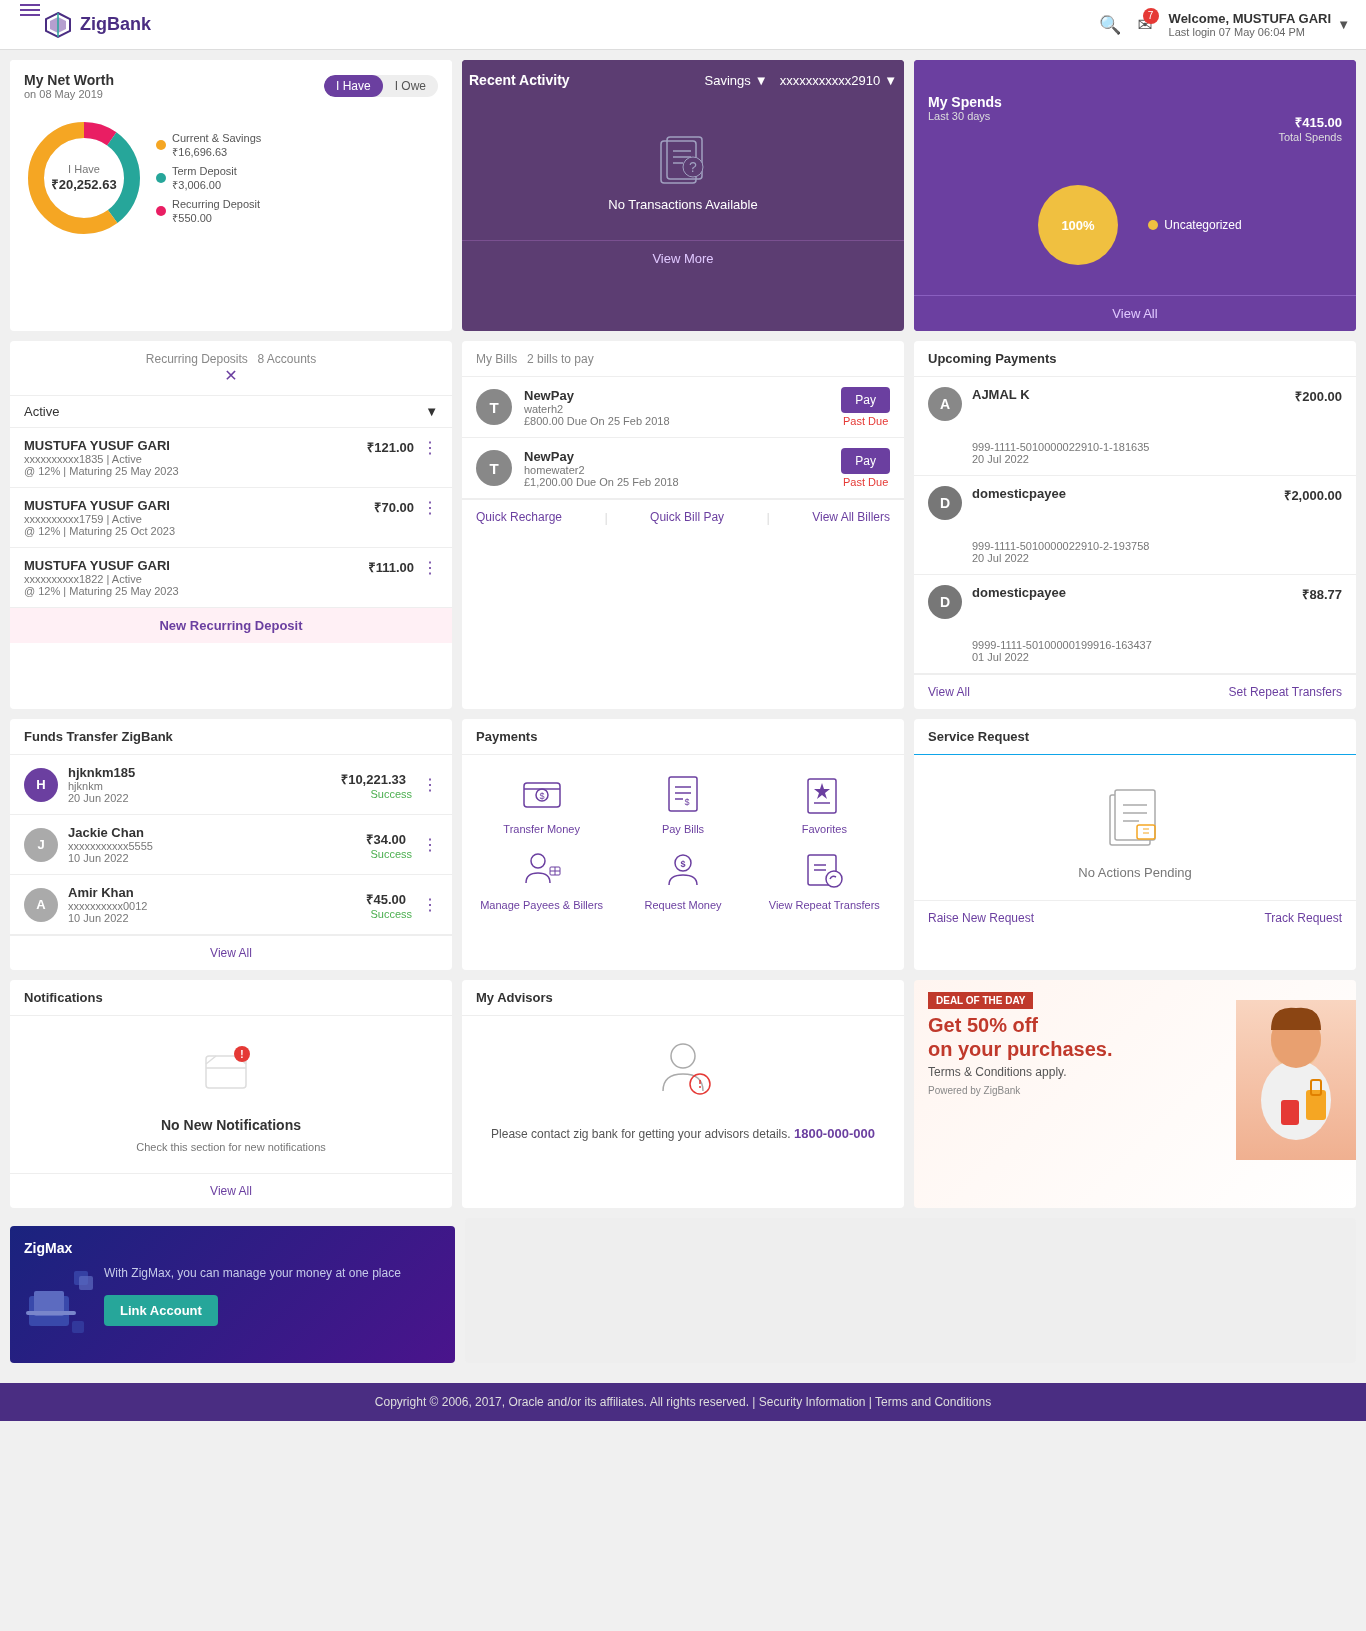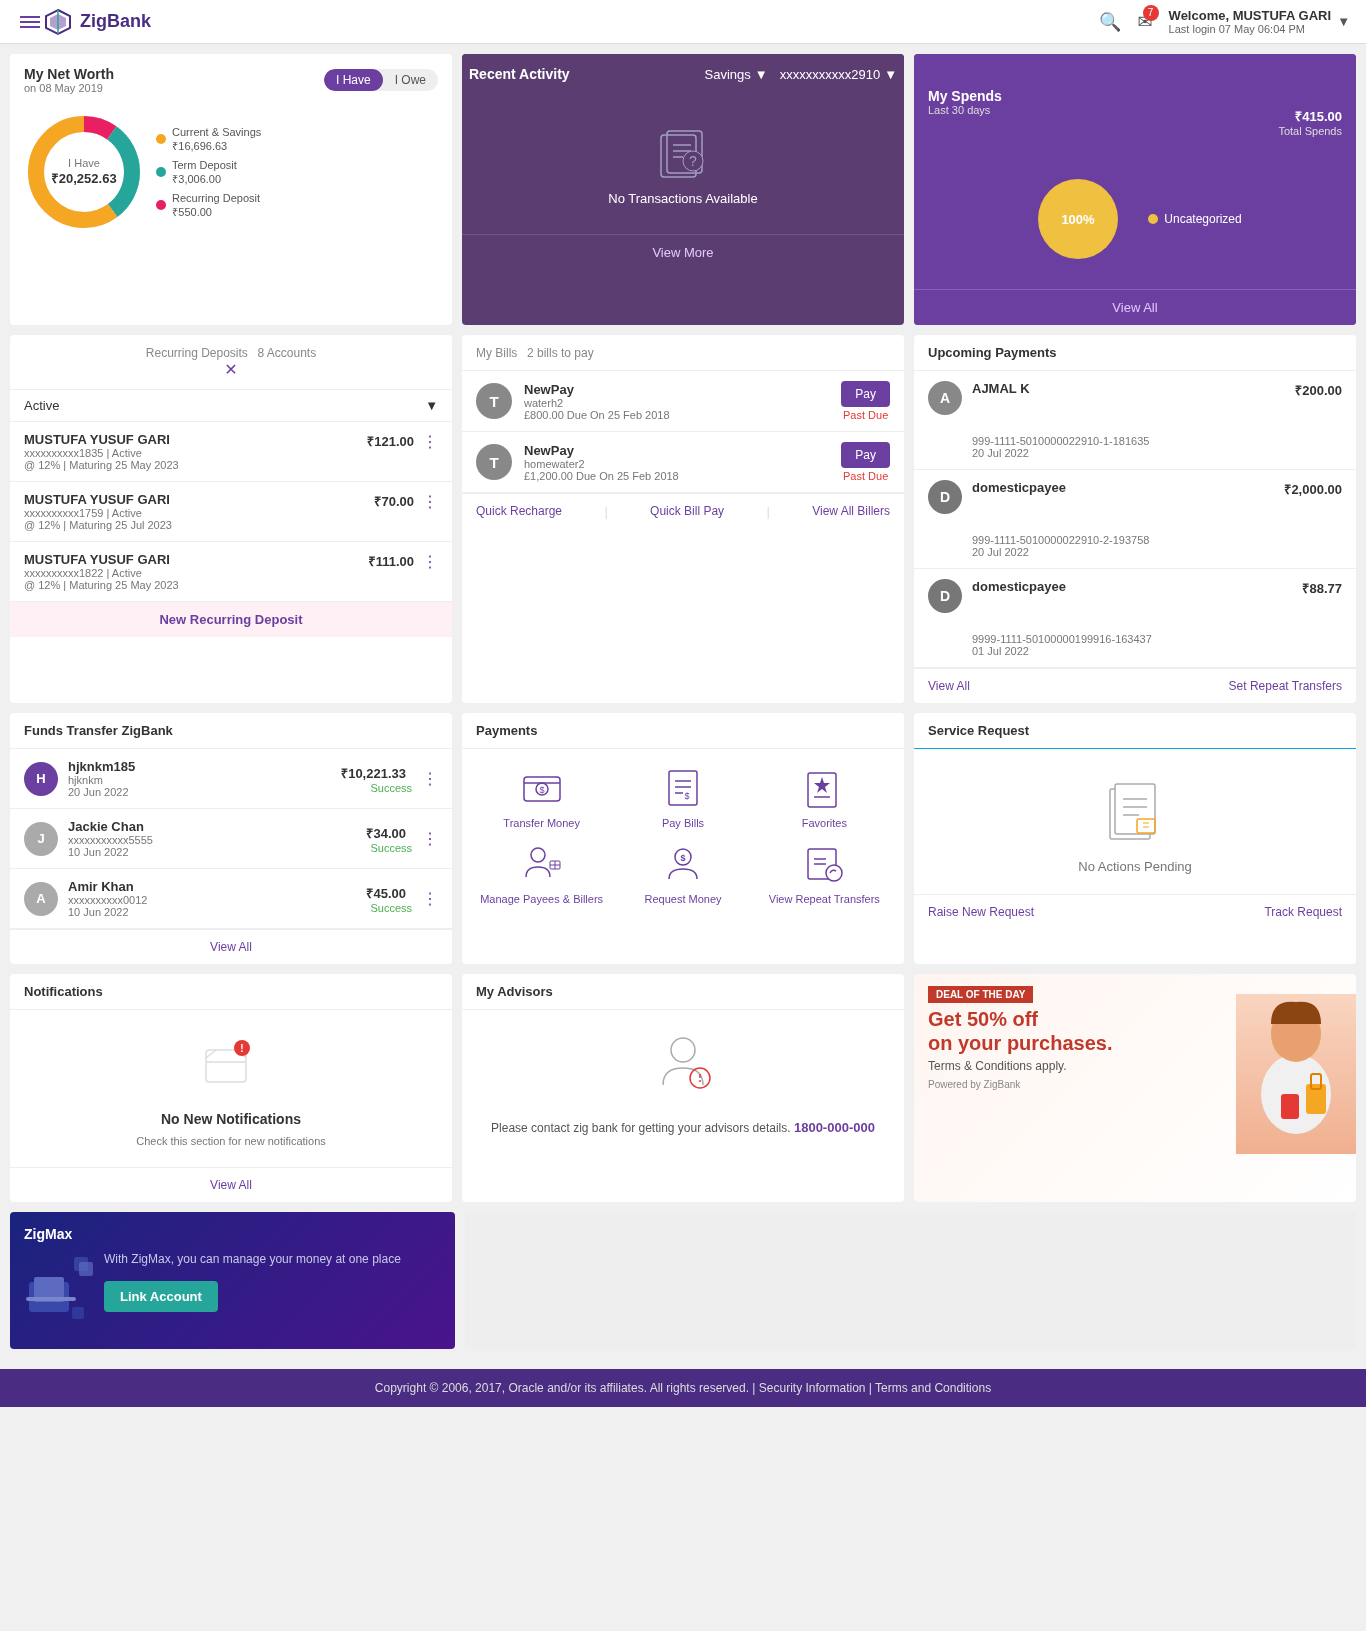--- a/index.html
+++ b/index.html
@@ -1,19 +1,19 @@
 <!DOCTYPE html>
 <html><head>
   <meta charset="utf-8">
   <style>
     * { box-sizing: border-box; margin: 0; padding: 0; }
     body { font-family: Arial, sans-serif; background: #f0f0f0; font-size: 13px; color: #333; }
 
     
-    .header { background: #fff; display: flex; align-items: center; padding: 0 16px; height: 44px; border-bottom: 1px solid #ddd; }
+    .header { background: #fff; display: flex; padding: 0 16px; height: 50px; border-bottom: 1px solid #ddd; }
     .header-logo { display: flex; align-items: center; gap: 8px; font-size: 20px; font-weight: bold; color: #4a2d82; }
     .header-spacer { flex: 1; }
     .header-actions { display: flex; align-items: center; gap: 16px; }
     .header-search { font-size: 18px; cursor: pointer; color: #555; }
     .header-mail { position: relative; font-size: 18px; cursor: pointer; color: #555; }
     .mail-badge { position: absolute; top: -6px; right: -6px; background: #e53935; color: #fff; border-radius: 50%; width: 16px; height: 16px; font-size: 10px; display: flex; align-items: center; justify-content: center; }
     .header-user { display: flex; align-items: center; gap: 6px; cursor: pointer; }
     .header-user-text { font-size: 13px; color: #333; }
     .header-user-text .welcome { font-weight: bold; color: #333; }
     .header-user-text .last-login { font-size: 11px; color: #666; }
@@ -168,21 +168,21 @@
     .deal-card { background: linear-gradient(135deg, #fff5f0, #fff); position: relative; overflow: hidden; }
     .deal-badge { background: #c0392b; color: #fff; font-size: 10px; font-weight: bold; padding: 3px 8px; display: inline-block; margin: 12px 14px 4px; }
     .deal-text { padding: 0 14px; }
     .deal-title { font-size: 20px; font-weight: bold; color: #c0392b; line-height: 1.2; }
     .deal-sub { font-size: 12px; color: #555; margin-top: 4px; }
     .deal-footer { font-size: 10px; color: #888; padding: 6px 14px 10px; }
     .deal-person { position: absolute; right: 0; bottom: 0; width: 120px; height: 160px; background: linear-gradient(to bottom, #f9d5c0, #f0b090); display: flex; align-items: flex-end; justify-content: center; }
     .deal-card-inner { min-height: 180px; position: relative; }
 
     
-    .zigmax-card { background: linear-gradient(135deg, #1a237e, #4a148c); border-radius: 4px; overflow: hidden; padding: 14px; display: flex; flex-direction: column; gap: 10px; }
+    .zigmax-card { background: linear-gradient(135deg, #1a237e, #4a148c); border-radius: 4px; overflow: hidden; padding: 14px; display: flex; flex-direction: column; gap: 10px; margin-top: 8px; }
     .zigmax-title { color: #fff; font-size: 14px; font-weight: bold; }
     .zigmax-body { display: flex; }
     .zigmax-text { color: #c5cae9; font-size: 12px; }
     .link-account-btn { background: #26a69a; color: #fff; border: none; padding: 8px 16px; border-radius: 4px; cursor: pointer; font-size: 13px; font-weight: bold; align-self: flex-start; }
 
     
     .footer { background: #4a2d82; color: #ddd; text-align: center; padding: 12px; font-size: 12px; }
 
     
     svg { overflow: visible; }
@@ -377,21 +377,21 @@
         </div>
         <div class="deposit-item">
           <div class="deposit-info">
             <div class="deposit-name">MUSTUFA YUSUF GARI</div>
             <div class="deposit-acc">
               <span>xxxxxxxxxx1759</span> | 
               <span>Active</span>
             </div>
             <div class="deposit-details">
               <span>@ 12%</span> | 
-              <span>Maturing 25 Jul 2023</span>
+              <span>Maturing 25 Oct 2023</span>
             </div>
           </div>
           <span class="deposit-amount">₹70.00</span>
           <span class="deposit-more">⋮</span>
         </div>
         <div class="deposit-item">
           <div class="deposit-info">
             <div class="deposit-name">MUSTUFA YUSUF GARI</div>
             <div class="deposit-acc">
               <span>xxxxxxxxxx1822</span> | 

